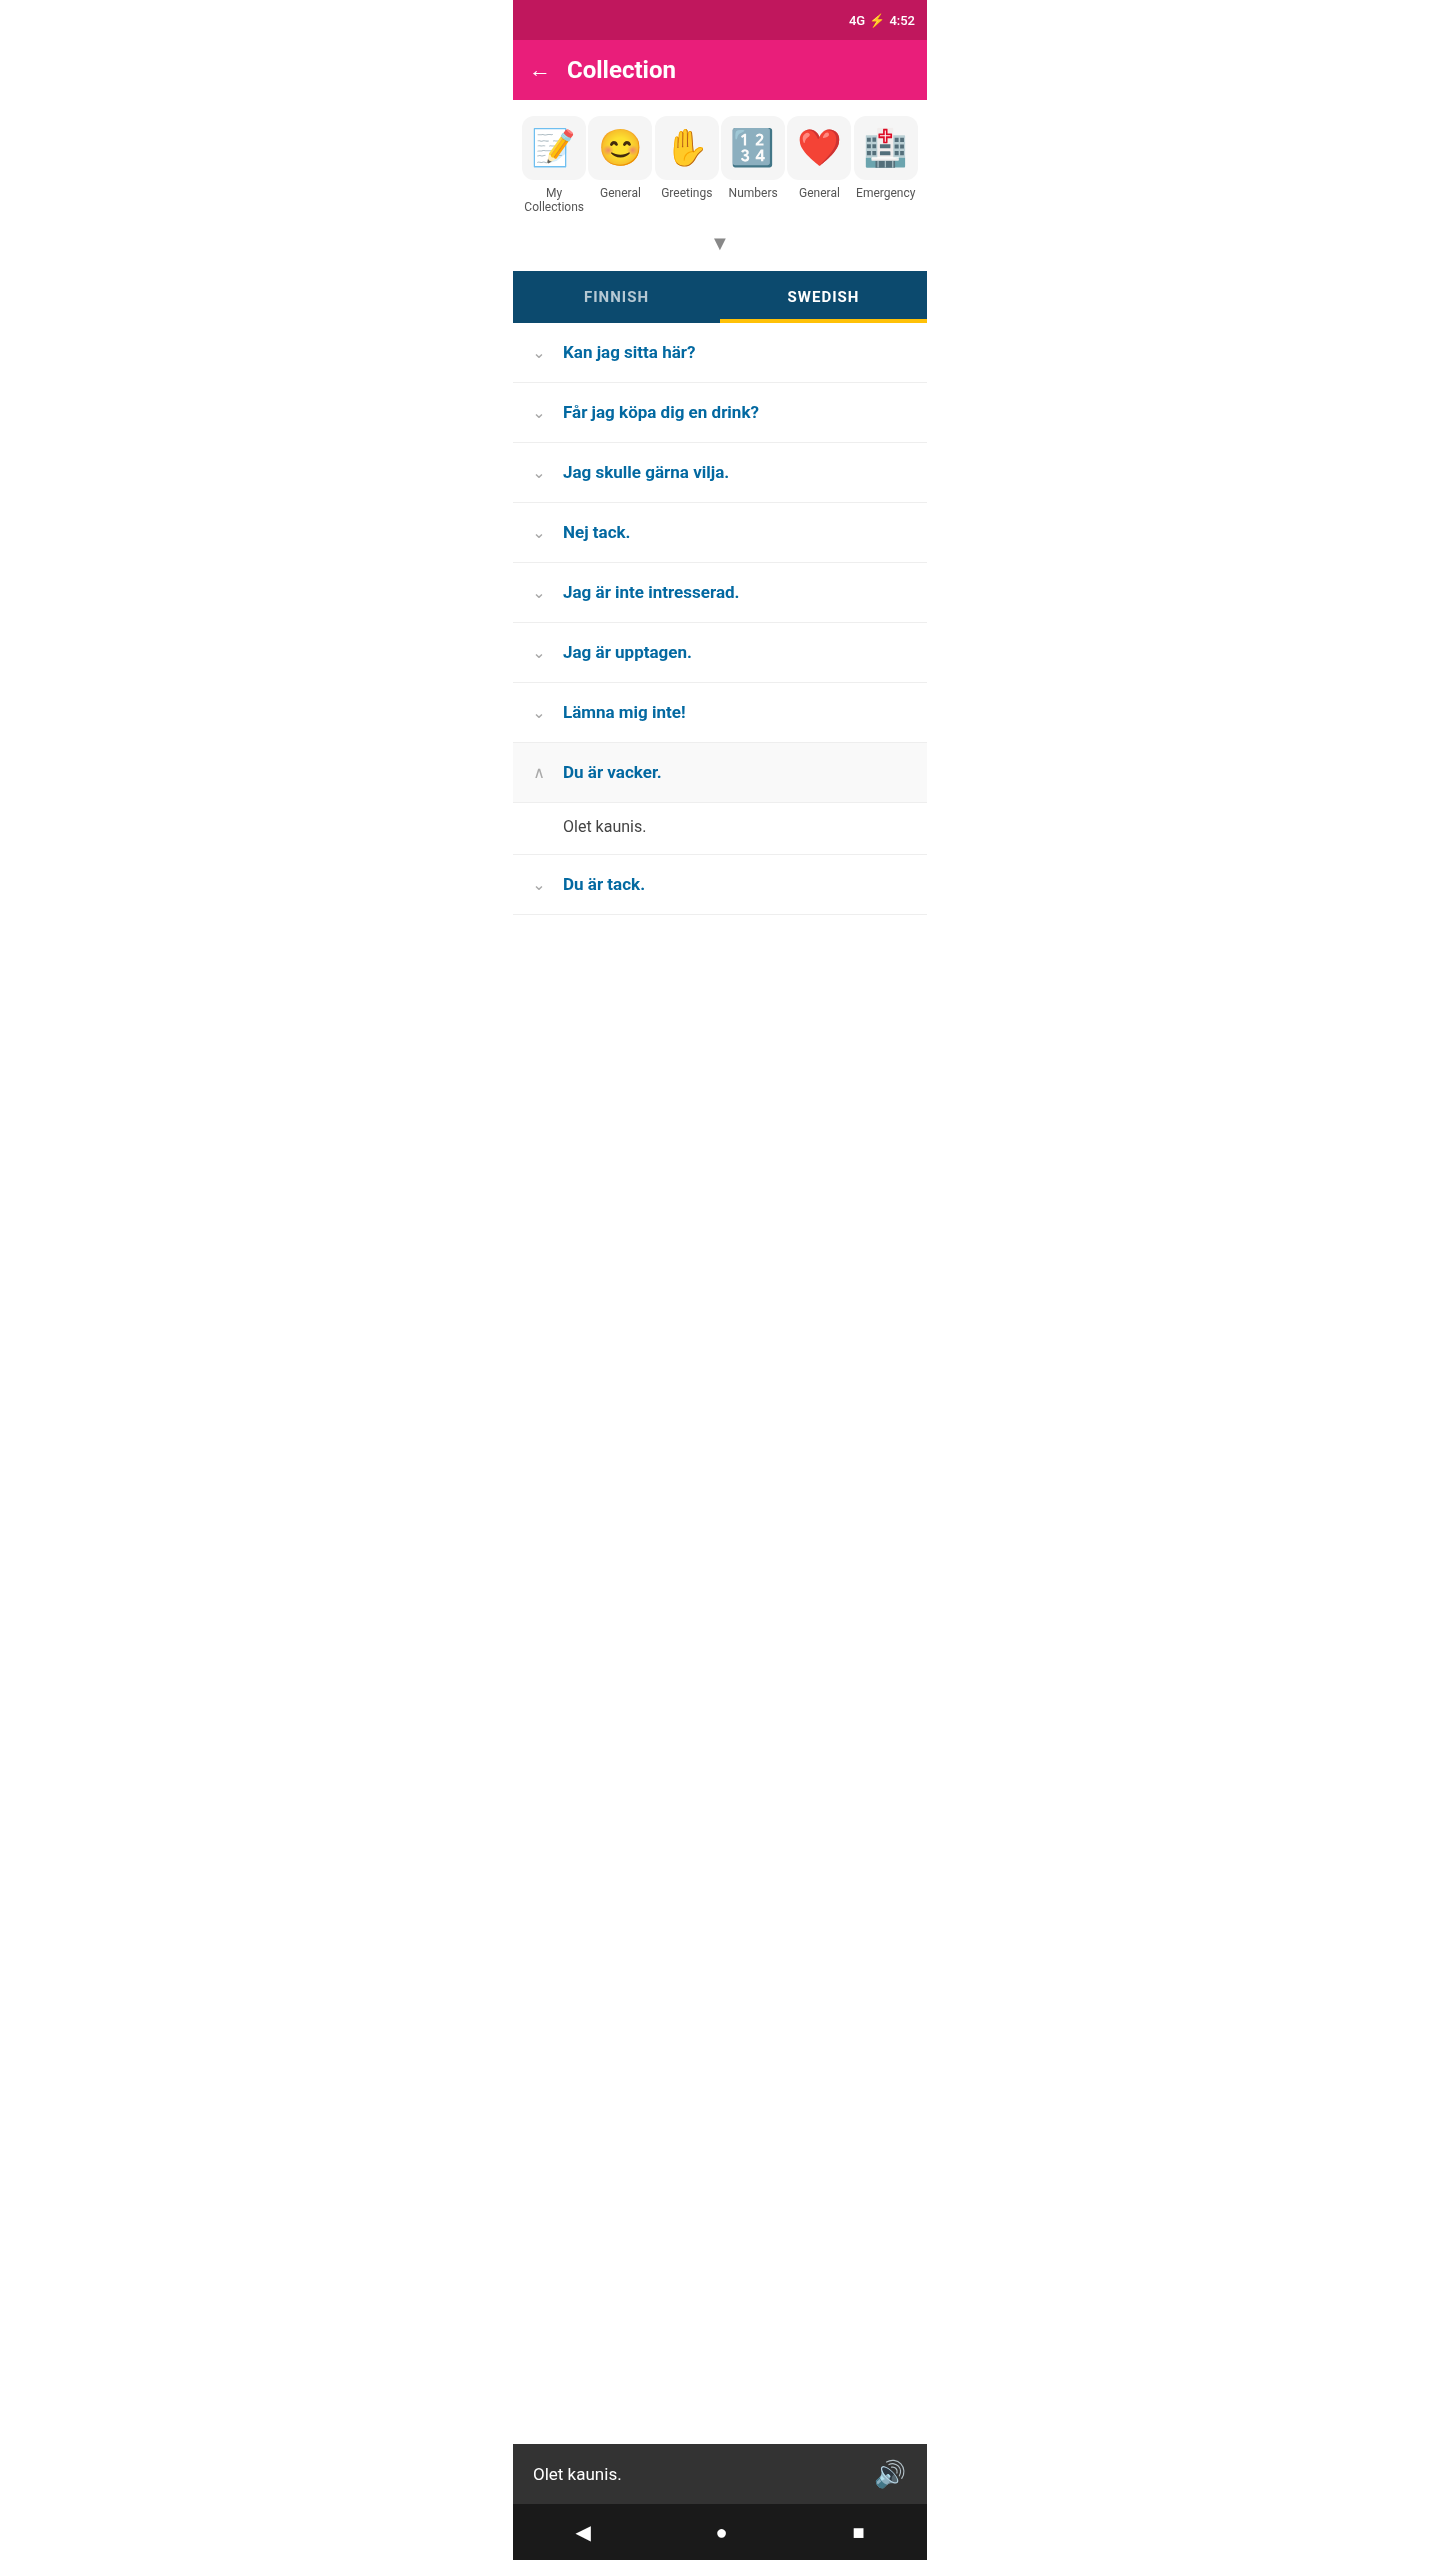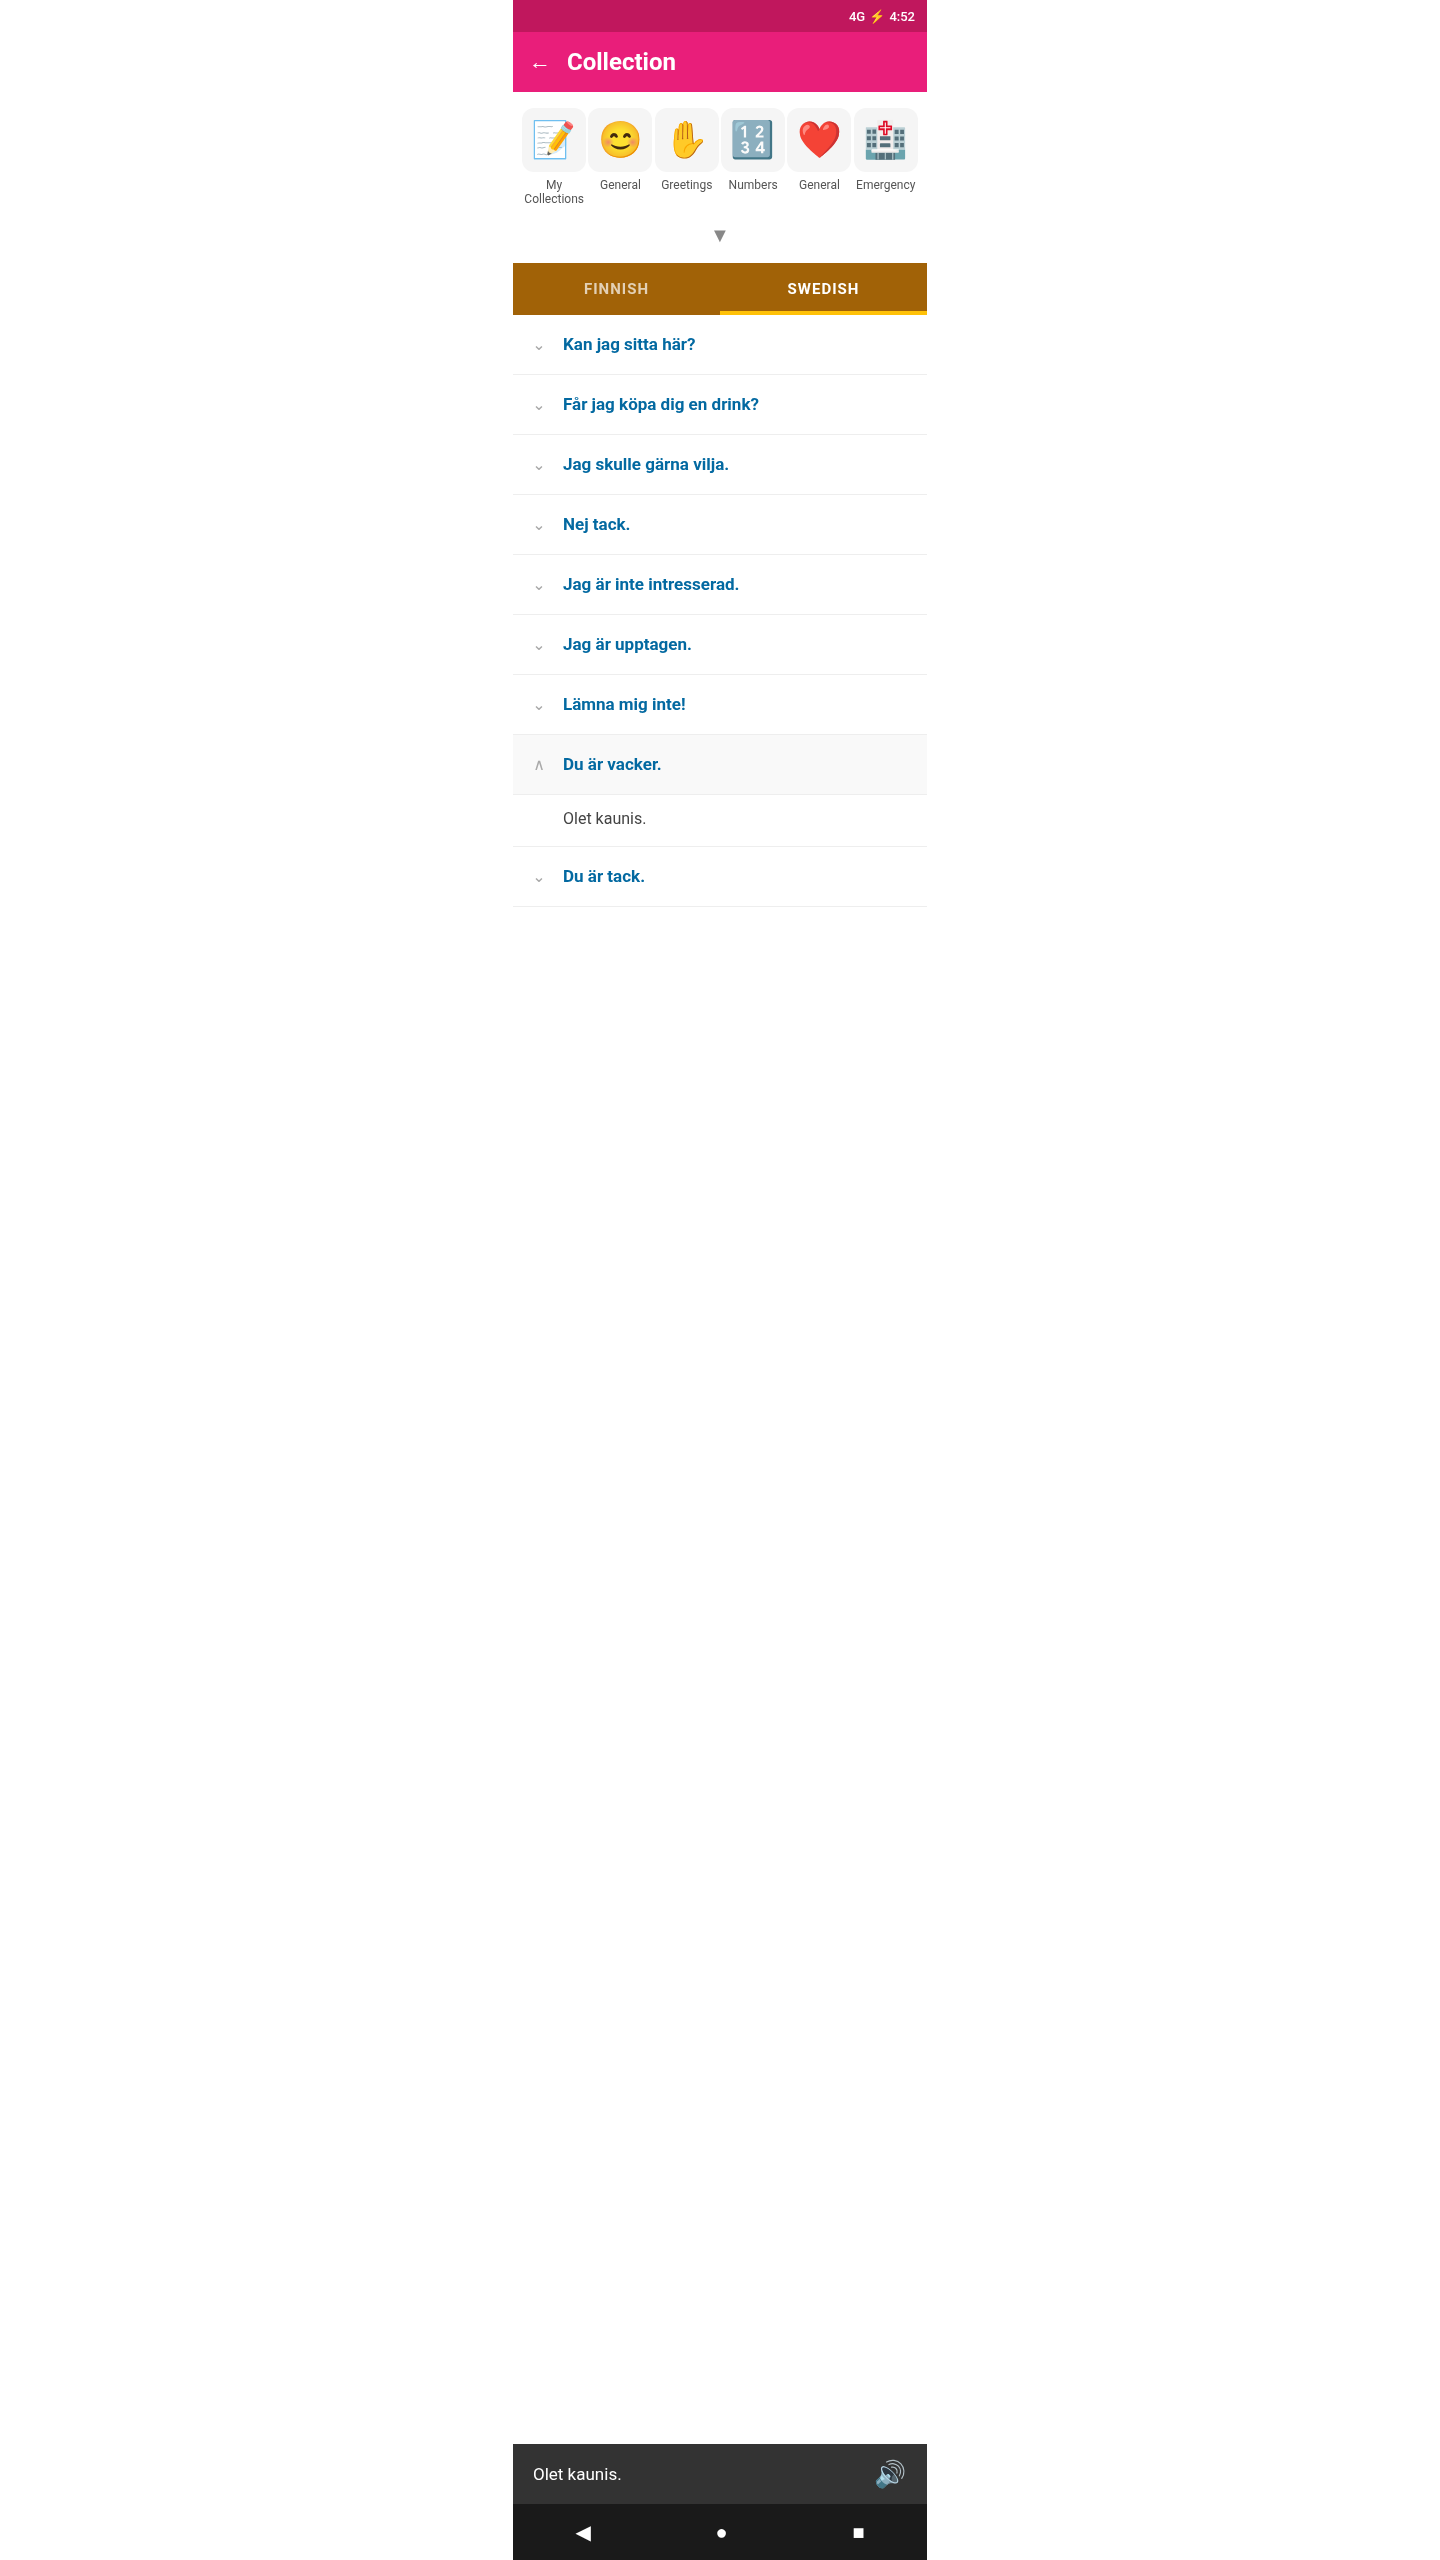--- a/index.html
+++ b/index.html
@@ -11,21 +11,21 @@
       width: 414px;
       min-height: 736px;
       margin: 0 auto;
       position: relative;
       overflow-x: hidden;
     }
 
     
     .status-bar {
       background: #c0175d;
-      height: 32px;
+      height: 40px;
       display: flex;
       align-items: center;
       justify-content: flex-end;
       padding: 0 12px;
       gap: 6px;
     }
     .status-bar-text {
       color: #fff;
       font-size: 13px;
       font-weight: 500;
@@ -98,21 +98,21 @@
       padding: 8px 0 16px 0;
       background: #fff;
       cursor: pointer;
       color: #888;
       font-size: 20px;
     }
 
     
     .tabs {
       display: flex;
-      background: #a16207;
+      background: #0c4a6e;
       height: 52px;
     }
     .tab {
       flex: 1;
       display: flex;
       align-items: center;
       justify-content: center;
       cursor: pointer;
       position: relative;
     }

